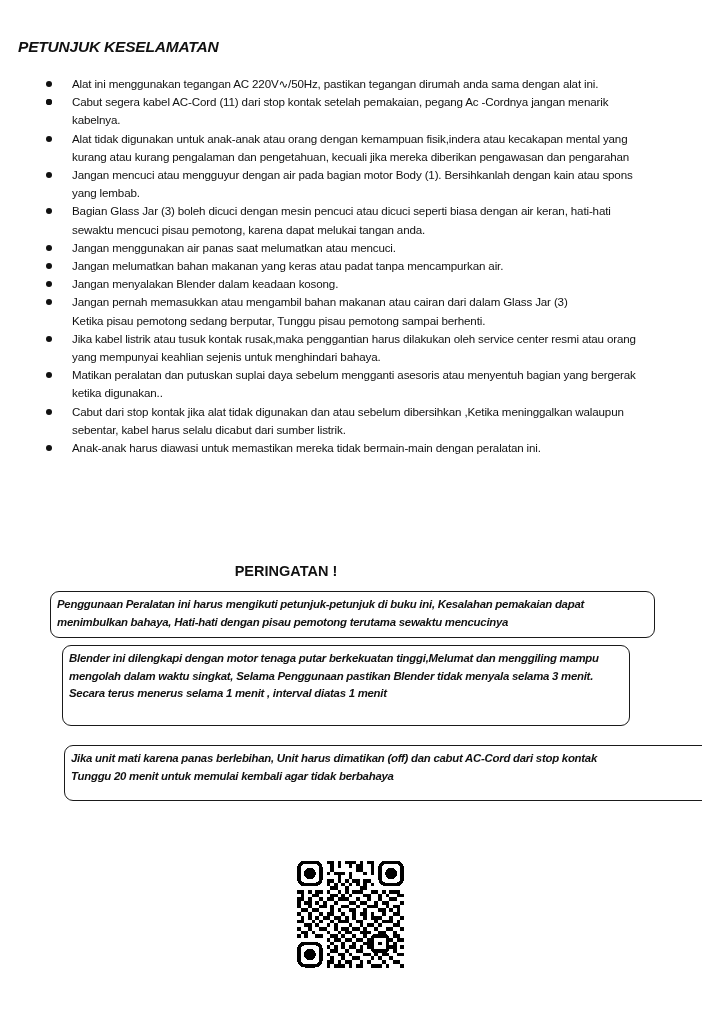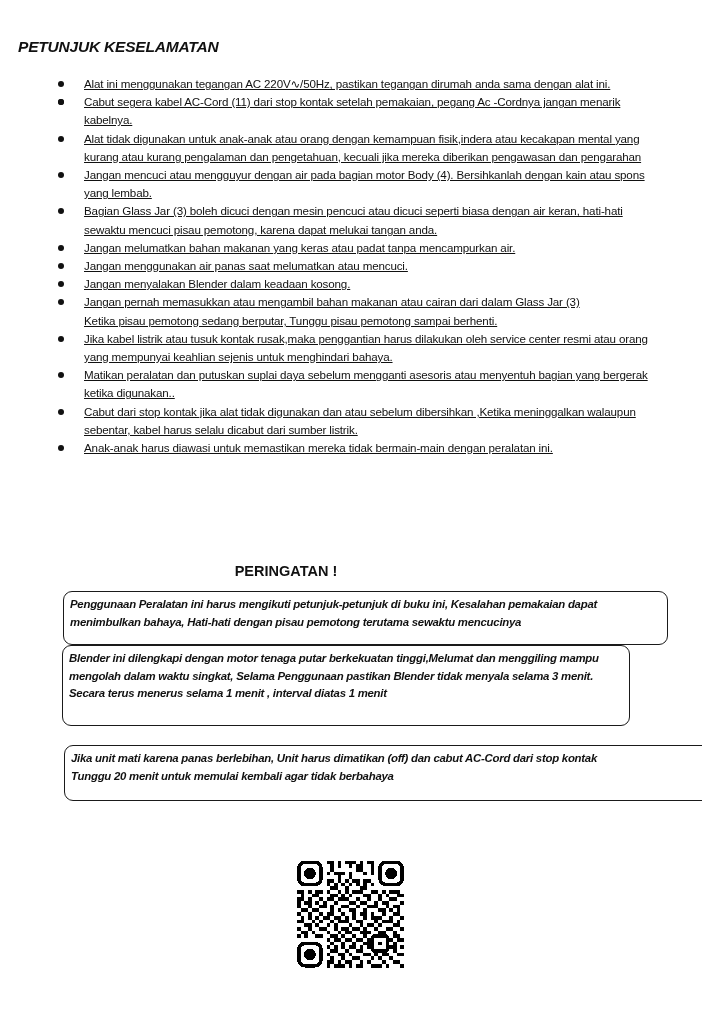--- a/index.html
+++ b/index.html
@@ -20,27 +20,26 @@
     left: 18px;
     top: 38px;
     font-size: 15.5px;
     font-weight: bold;
     font-style: italic;
     letter-spacing: -0.2px;
     margin: 0;
   }
   .safety-list {
     position: absolute;
-    left: 12px;
+    left: 0;
     top: 75px;
     width: 602px;
     margin: 0;
     padding: 0;
     list-style: none;
-    text-decoration: underline;
   }
   .safety-item {
     position: relative;
     padding-left: 72px;
     padding-right: 18px;
     font-size: 11.6px;
     line-height: 18.2px;
     letter-spacing: -0.15px;
   }
   .safety-item .bullet {
@@ -75,21 +74,21 @@
     font-size: 11.4px;
     line-height: 17.6px;
     font-weight: bold;
     font-style: italic;
     letter-spacing: -0.25px;
   }
   .warning-box .line {
     display: block;
     white-space: nowrap;
   }
-  .box-1 { left: 63px; top: 591px; width: 605px; height: 54px; }
+  .box-1 { left: 50px; top: 591px; width: 605px; height: 47px; }
   .box-2 { left: 62px; top: 645px; width: 568px; height: 81px; font-style: italic; }
   .box-3 { left: 64px; top: 745px; width: 693px; height: 56px; }
   .qr-code {
     position: absolute;
     left: 297px;
     top: 860px;
     width: 107px;
     height: 108px;
   }
 </style>
@@ -111,35 +110,35 @@
     <span class="line">Cabut segera kabel AC-Cord (11) dari stop kontak setelah pemakaian, pegang Ac -Cordnya jangan menarik</span>
     <span class="line">kabelnya.</span>
   </li>
   <li class="safety-item">
     <span class="bullet"></span>
     <span class="line">Alat tidak digunakan untuk anak-anak atau orang dengan kemampuan fisik,indera atau kecakapan mental yang</span>
     <span class="line">kurang atau kurang pengalaman dan pengetahuan, kecuali jika mereka diberikan pengawasan dan pengarahan</span>
   </li>
   <li class="safety-item">
     <span class="bullet"></span>
-    <span class="line">Jangan mencuci atau mengguyur dengan air pada bagian motor Body (4). Bersihkanlah dengan kain atau spons</span>
+    <span class="line">Jangan mencuci atau mengguyur dengan air pada bagian motor Body (1). Bersihkanlah dengan kain atau spons</span>
     <span class="line">yang lembab.</span>
   </li>
   <li class="safety-item">
     <span class="bullet"></span>
     <span class="line">Bagian Glass Jar (3) boleh dicuci dengan mesin pencuci atau dicuci seperti biasa dengan air keran, hati-hati</span>
     <span class="line">sewaktu  mencuci pisau pemotong, karena dapat melukai tangan anda.</span>
   </li>
   <li class="safety-item">
     <span class="bullet"></span>
+    <span class="line">Jangan menggunakan air panas saat  melumatkan atau mencuci.</span>
+  </li>
+  <li class="safety-item">
+    <span class="bullet"></span>
     <span class="line">Jangan melumatkan bahan makanan yang keras atau padat tanpa mencampurkan air.</span>
-  </li>
-  <li class="safety-item">
-    <span class="bullet"></span>
-    <span class="line">Jangan menggunakan air panas saat  melumatkan atau mencuci.</span>
   </li>
   <li class="safety-item">
     <span class="bullet"></span>
     <span class="line">Jangan menyalakan Blender dalam keadaan kosong.</span>
   </li>
   <li class="safety-item">
     <span class="bullet"></span>
     <span class="line">Jangan pernah memasukkan atau mengambil bahan makanan atau cairan  dari dalam Glass Jar (3)</span>
     <span class="line">Ketika pisau pemotong  sedang berputar, Tunggu pisau pemotong sampai berhenti.</span>
   </li>

